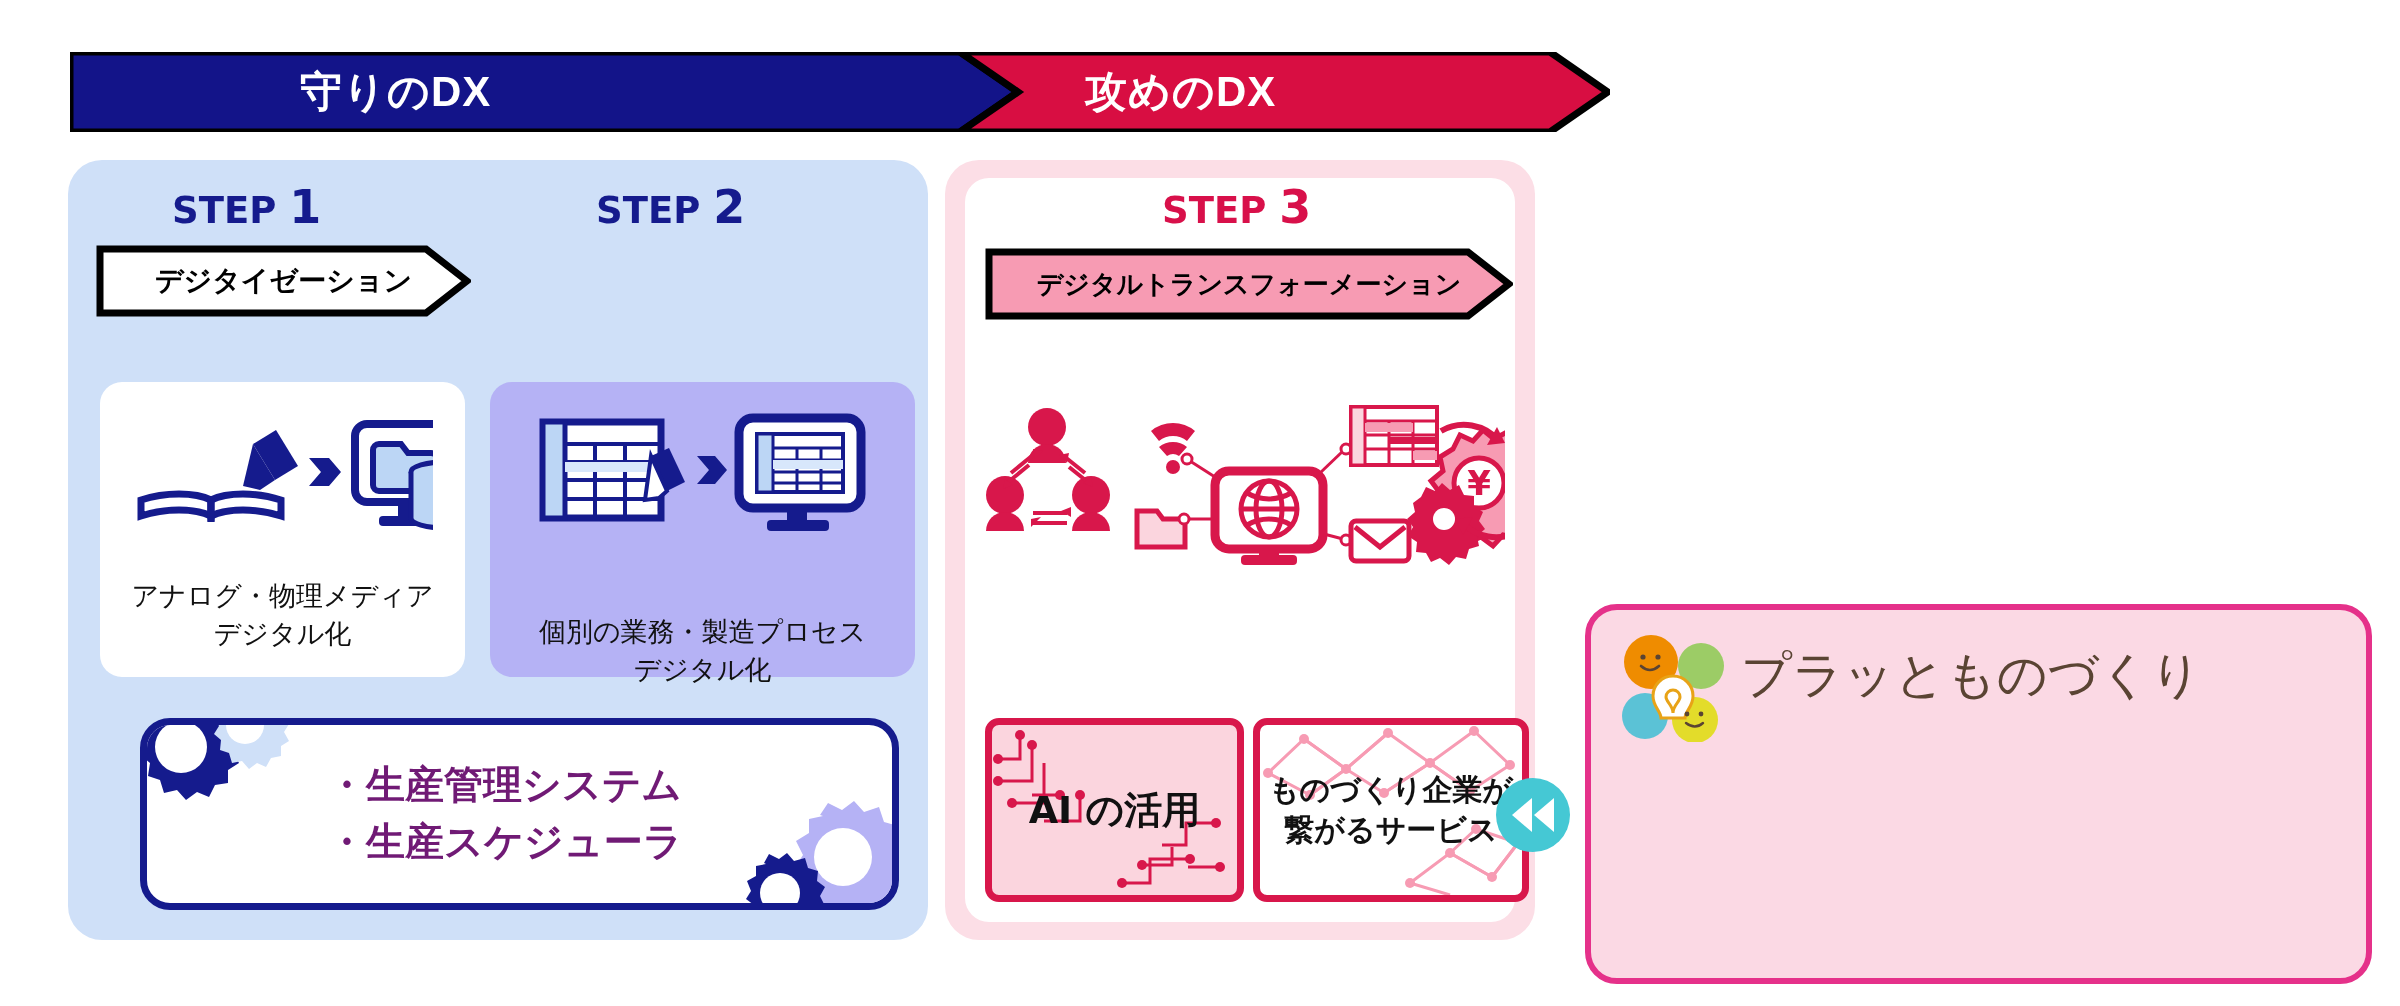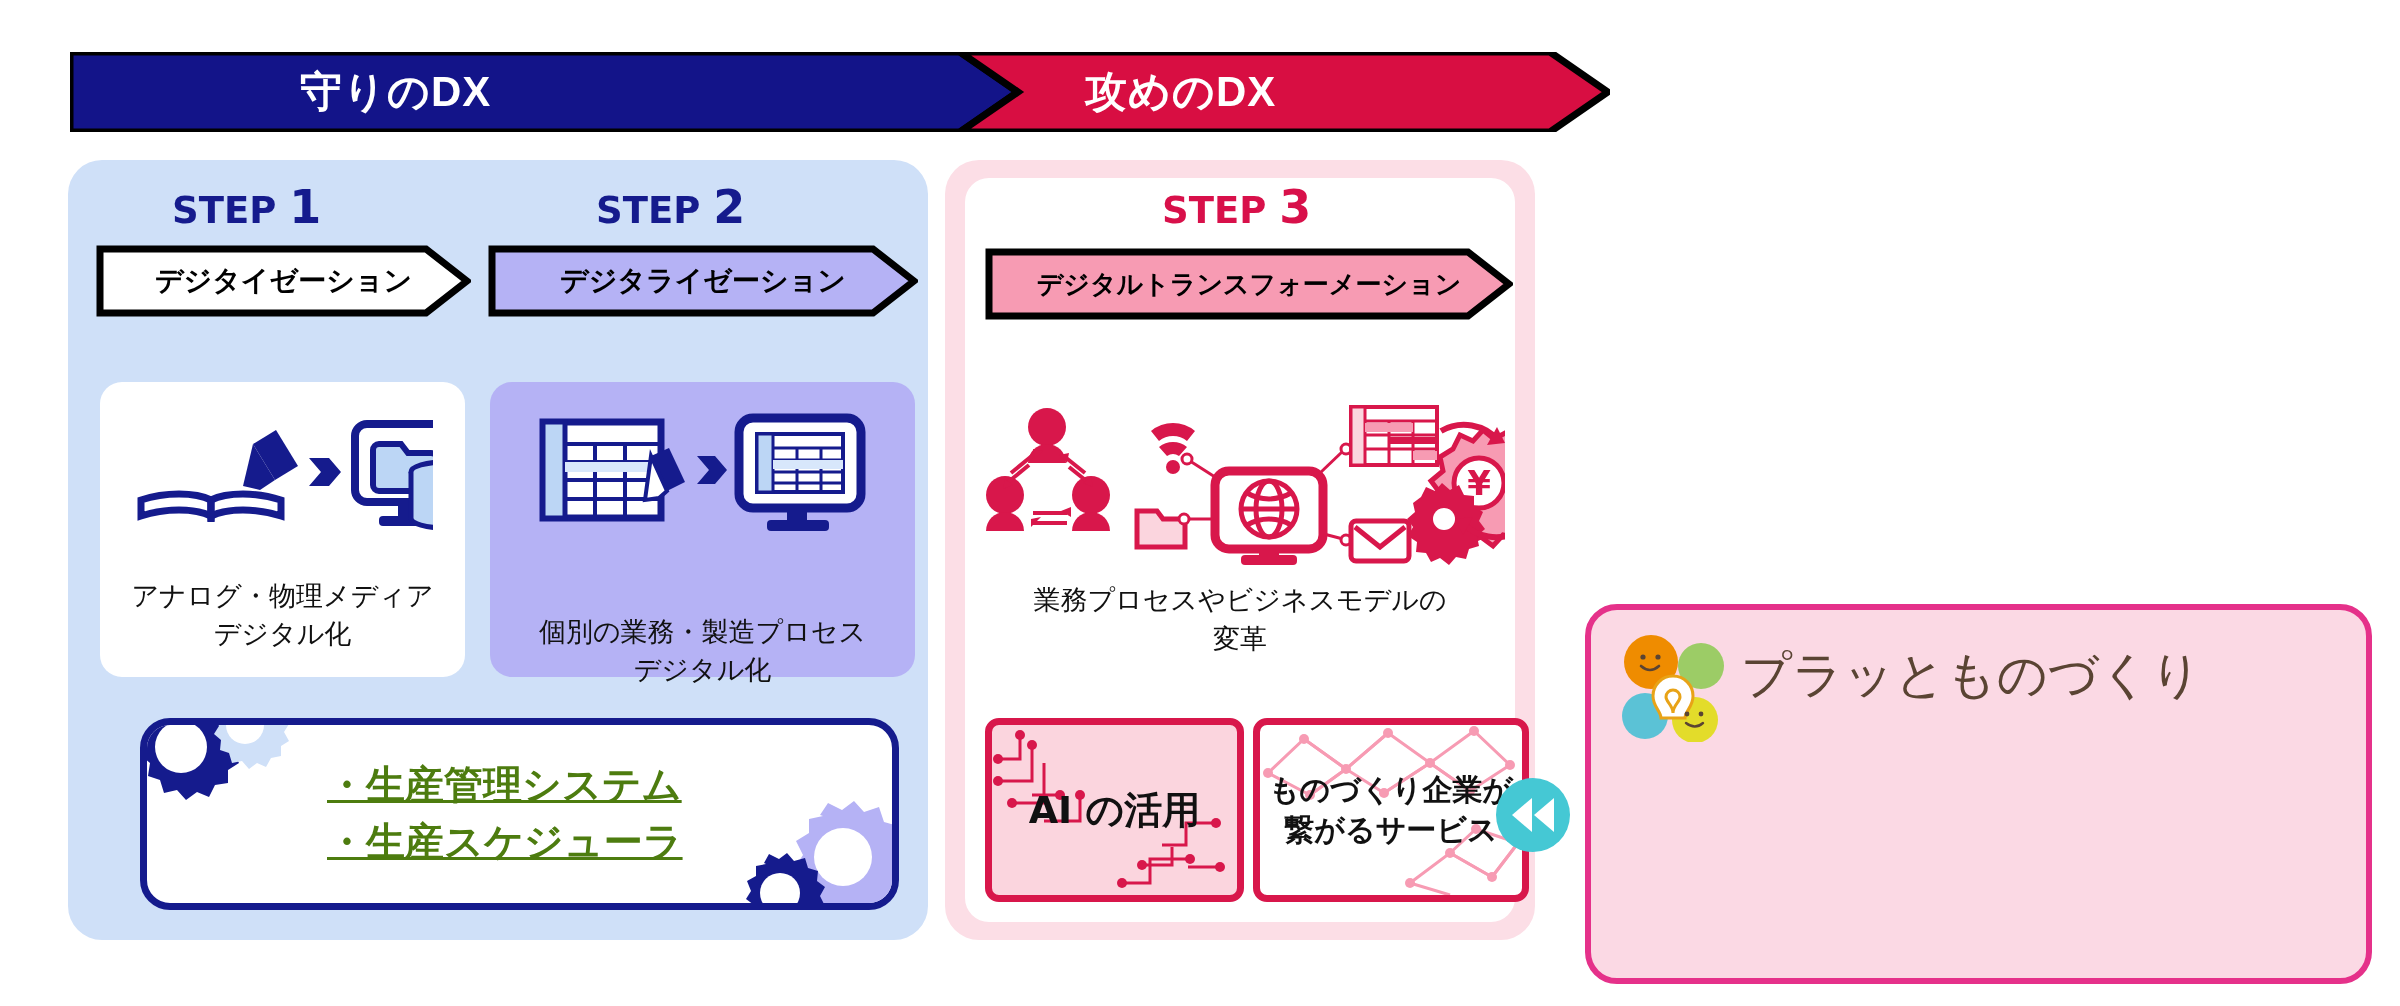--- a/index.html
+++ b/index.html
@@ -89,23 +89,22 @@
     position:absolute;left:140px;top:718px;width:745px;height:178px;
     background:#ffffff;border:7px solid #151b8d;border-radius:30px;
     overflow:hidden;
   }
   .bullet-list{
     position:absolute;left:0;top:0;width:100%;height:100%;
     display:flex;flex-direction:column;justify-content:center;
     align-items:flex-start;padding-left:180px;box-sizing:border-box;
   }
   .bullet-item{
-    font-size:39px;font-weight:bold;color:#4d7c0f;line-height:1.45;white-space:nowrap;
-    font-family:"DejaVu Sans","Liberation Sans",sans-serif;
-    text-decoration:underline;
+    font-size:39px;font-weight:bold;color:#701a75;line-height:1.45;white-space:nowrap;
+    font-family:"DejaVu Sans","Liberation Sans",sans-serif;
   }
   .gear-deco{position:absolute;}
 
   
   .redbox{
     position:absolute;border:7px solid #d8174b;border-radius:14px;overflow:hidden;
   }
   #redbox-ai{left:985px;top:718px;width:245px;height:170px;background:#fbd5de;}
   #redbox-net{left:1253px;top:718px;width:262px;height:170px;background:#ffffff;}
   .redbox-label{
@@ -171,26 +170,20 @@
     <span class="num">3</span>
   </div>
 
   <div class="chev" id="chev1">
     <svg width="375" height="72" viewBox="0 0 375 72">
       <polygon points="4,4 330,4 371,36 330,68 4,68" fill="#ffffff" stroke="#000" stroke-width="7" stroke-linejoin="miter"></polygon>
     </svg>
     <div class="txt">デジタイゼーション</div>
   </div>
 
-  <div class="chev" id="chev2">
-    <svg width="430" height="72" viewBox="0 0 430 72">
-      <polygon points="4,4 385,4 426,36 385,68 4,68" fill="#b5b2f5" stroke="#000" stroke-width="7" stroke-linejoin="miter"></polygon>
-    </svg>
-    <div class="txt">デジタライゼーション</div>
-  </div>
 
   <div class="chev" id="chev3">
     <svg width="528" height="72" viewBox="0 0 528 72">
       <polygon points="4,4 483,4 524,36 483,68 4,68" fill="#f79bb3" stroke="#000" stroke-width="7" stroke-linejoin="miter"></polygon>
     </svg>
     <div class="txt">デジタルトランスフォーメーション</div>
   </div>
 
   <div class="card" id="card1">
     <div class="icon-row">
@@ -353,24 +346,20 @@
         <g fill="none" stroke="#d8174b" stroke-width="6">
           <path d="M466 46 a46 46 0 0 1 58 10"></path>
           <path d="M544 146 a46 46 0 0 1 -58 -10"></path>
         </g>
         <polygon points="522,42 530,58 512,60" fill="#d8174b"></polygon>
         <polygon points="488,150 480,134 498,132" fill="#d8174b"></polygon>
       </g>
     </svg>
   </div>
 
-  <div id="step3-caption">
-    <div>業務プロセスやビジネスモデルの</div>
-    <div>変革</div>
-  </div>
 
   <div class="bullet-box">
     <svg class="gear-deco" style="left:-34px;top:-26px;" width="190" height="150" viewBox="0 0 190 150">
       <g fill="#151b8d">
           <path d="M48 10 l8 -10 l12 6 l11 -8 l9 10 l13 -4 l4 13 l13 3 l-2 13 l11 8 l-7 11 l6 12 l-11 7 l0 13 l-13 2 l-6 12 l-12 -5 l-11 8 l-9 -10 l-13 3 l-4 -13 l-12 -4 l2 -13 l-10 -8 l7 -11 l-6 -12 l11 -7 l0 -13 l13 -2 z"></path>
           <circle cx="68" cy="48" r="26" fill="#fff"></circle>
         </g>
       <g fill="#cfe0f8">
           <path d="M118 2 l5 -8 l9 4 l8 -6 l7 8 l10 -3 l3 10 l9 2 l-1 10 l8 6 l-5 8 l5 9 l-8 5 l0 10 l-10 2 l-5 9 l-9 -4 l-8 6 l-7 -8 l-10 2 l-3 -10 l-9 -3 l1 -10 l-7 -6 l5 -8 l-4 -9 l8 -5 l0 -10 l9 -2 z"></path>
           <circle cx="132" cy="26" r="19" fill="#fff"></circle>

